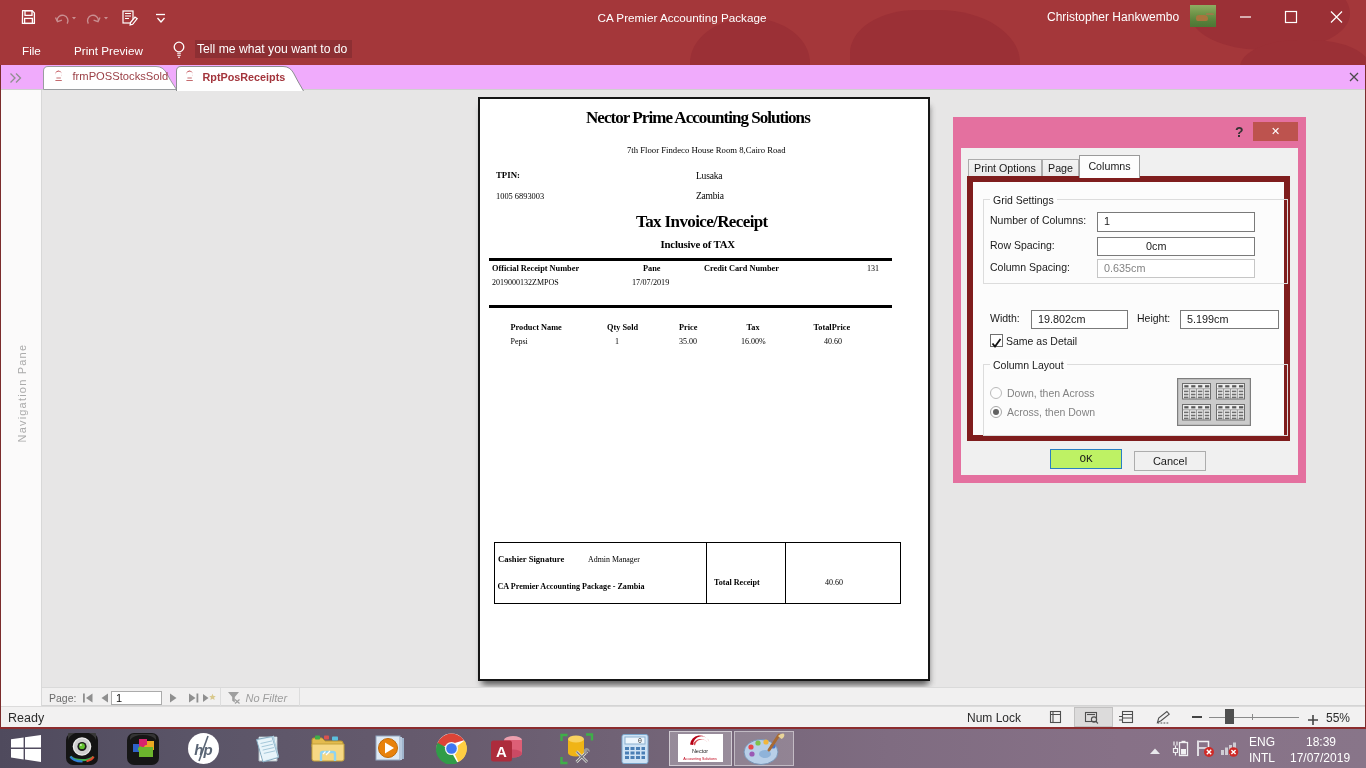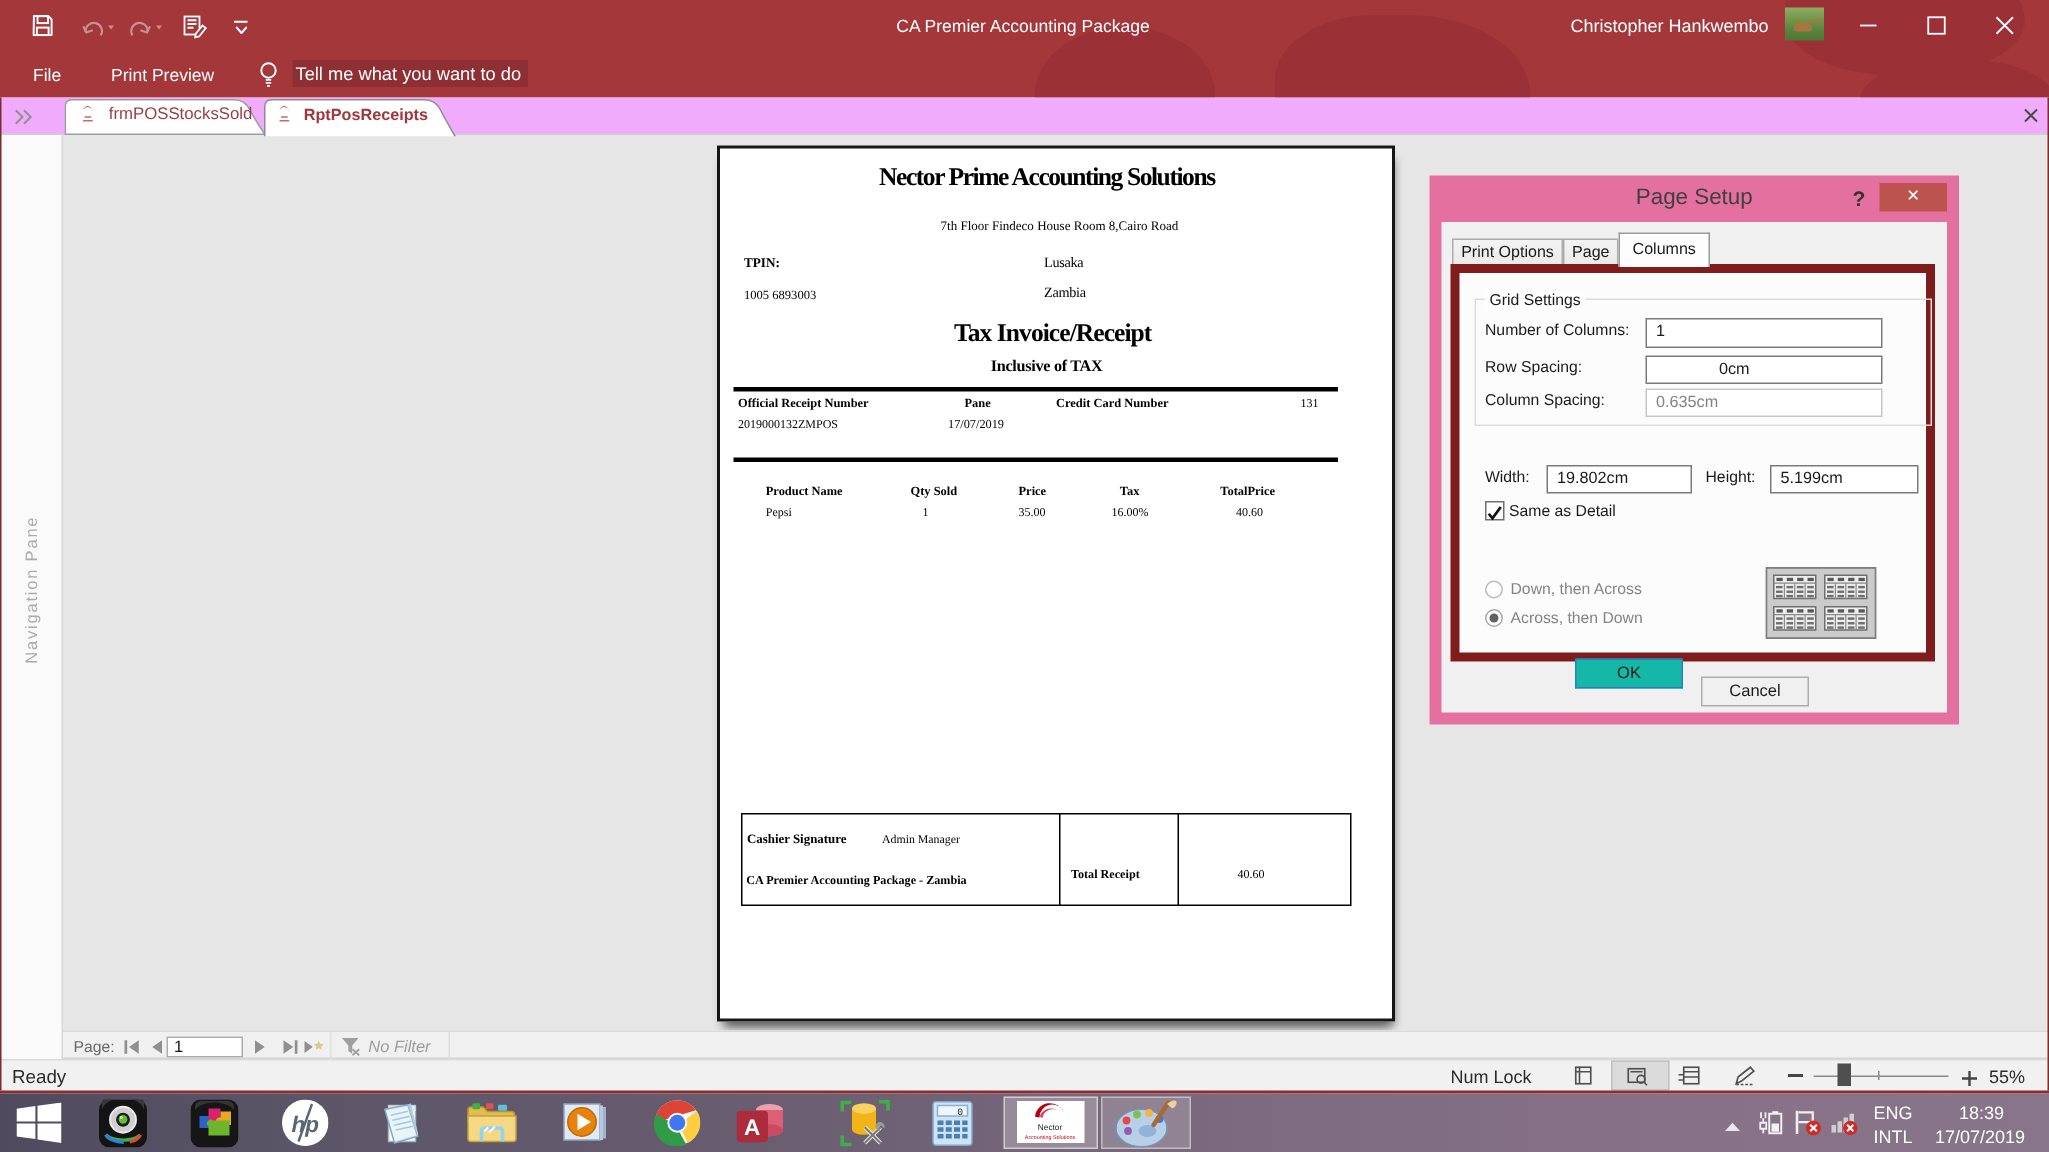--- a/index.html
+++ b/index.html
@@ -178,21 +178,20 @@
 <div class="rpt" style="left:494px;top:542px;width:407px;height:62px;border:1px solid #000;"></div>
 <div class="rpt" style="left:706px;top:542px;width:1px;height:62px;background:#000;"></div>
 <div class="rpt" style="left:785px;top:542px;width:1px;height:62px;background:#000;"></div>
 <div class="rpt" style="left:498px;top:554.7px;font-size:8.6px;font-weight:bold;">Cashier Signature</div>
 <div class="rpt" style="left:588px;top:555.6px;font-size:7.9px;">Admin Manager</div>
 <div class="rpt" style="left:497.5px;top:583.2px;font-size:8.1px;font-weight:bold;">CA Premier Accounting Package - Zambia</div>
 <div class="rpt" style="left:714px;top:578.6px;font-size:8.1px;font-weight:bold;">Total Receipt</div>
 <div class="rpt" style="left:825px;top:578.6px;font-size:8px;">40.60</div>
 
 <div id="dlg">
-  <div id="dlgtitle">Page Setup</div>
   <div id="dlghelp">?</div>
   <div id="dlgclose">✕</div>
   <div id="dlgclient">
 
     <div class="dtab" style="left:7px;top:11px;width:74px;height:18px;line-height:17px;">Print Options</div>
     <div class="dtab" style="left:81px;top:11px;width:37px;height:18px;line-height:17px;">Page</div>
     <div class="dtab" style="left:118px;top:7px;width:61px;height:23px;line-height:20px;background:#fdfdfd;border-color:#9a9a9a;border-bottom:none;z-index:3;">Columns</div>
     <div id="dtabpage">
 
       <div class="grp" style="left:10px;top:17px;width:305px;height:85px;">
@@ -209,20 +208,23 @@
       <div class="dinput" style="left:58px;top:128px;width:97px;height:19px;">19.802cm</div>
       <div class="dlbl" style="left:164px;top:130px;">Height:</div>
       <div class="dinput" style="left:207px;top:128px;width:99px;height:19px;">5.199cm</div>
       <div style="position:absolute;left:17px;top:152px;width:13px;height:13px;background:#fff;border:1px solid #707070;">
         <svg width="11" height="11" viewBox="0 0 11 11">
             <path d="M1.5 5.5 L4 8.5 L9.5 1" stroke="#111" stroke-width="1.8" fill="none"></path>
           </svg>
       </div>
       <div class="dlbl" style="left:33px;top:153px;">Same as Detail</div>
 
+      <div class="grp" style="left:10px;top:182px;width:305px;height:72px;">
+        <div class="grplabel">Column Layout</div>
+      </div>
       <div style="position:absolute;left:17px;top:205px;width:12px;height:12px;border:1px solid #bababa;border-radius:50%;background:#fdfdfd;"></div>
       <div class="dlbl gray" style="left:34px;top:205px;">Down, then Across</div>
       <div style="position:absolute;left:17px;top:224px;width:12px;height:12px;border:1px solid #a8a8a8;border-radius:50%;background:#fdfdfd;"></div>
       <div style="position:absolute;left:20px;top:227px;width:6px;height:6px;border-radius:50%;background:#616161;"></div>
       <div class="dlbl gray" style="left:34px;top:224px;">Across, then Down</div>
 
       <svg style="position:absolute;left:204px;top:196px;" width="74" height="48" viewBox="0 0 74 48">
         <defs>
           <g id="mtbl">
             <rect x="0.5" y="0.5" width="28" height="15.5" fill="#ededed" stroke="#6e6e6e"></rect>
@@ -248,21 +250,21 @@
           </g>
         </defs>
         <rect x="0.5" y="0.5" width="73" height="47" fill="#cbcbcb" stroke="#7e7e7e" stroke-width="1.4"></rect>
         <use href="#mtbl" x="5" y="5"></use>
         <use href="#mtbl" x="39" y="5"></use>
         <use href="#mtbl" x="5" y="26"></use>
         <use href="#mtbl" x="39" y="26"></use>
       </svg>
     </div>
 
-    <div class="dbtn" style="left:89px;top:291px;border:1px solid #2a7fc2;background:#14b8a6;">OK</div>
+    <div class="dbtn" style="left:89px;top:301px;border:1px solid #2a7fc2;background:#bef264;font-family:Liberation Mono, monospace;">OK</div>
     <div class="dbtn" style="left:173px;top:303px;background:#f0f0f0;">Cancel</div>
   </div>
 </div>
 
 <div id="recnav">
   <div class="abs" style="left:7px;top:4px;font-size:10.5px;color:#6a6a6a;">Page:</div>
   <svg class="abs" style="left:40px;top:4.5px" width="28" height="10" viewBox="0 0 28 10">
     <g fill="#8f8f8f">
       <rect x="1" y="0.5" width="1.8" height="9"></rect>
       <path d="M10.5 0.5 v9 L4 5 z"></path>

